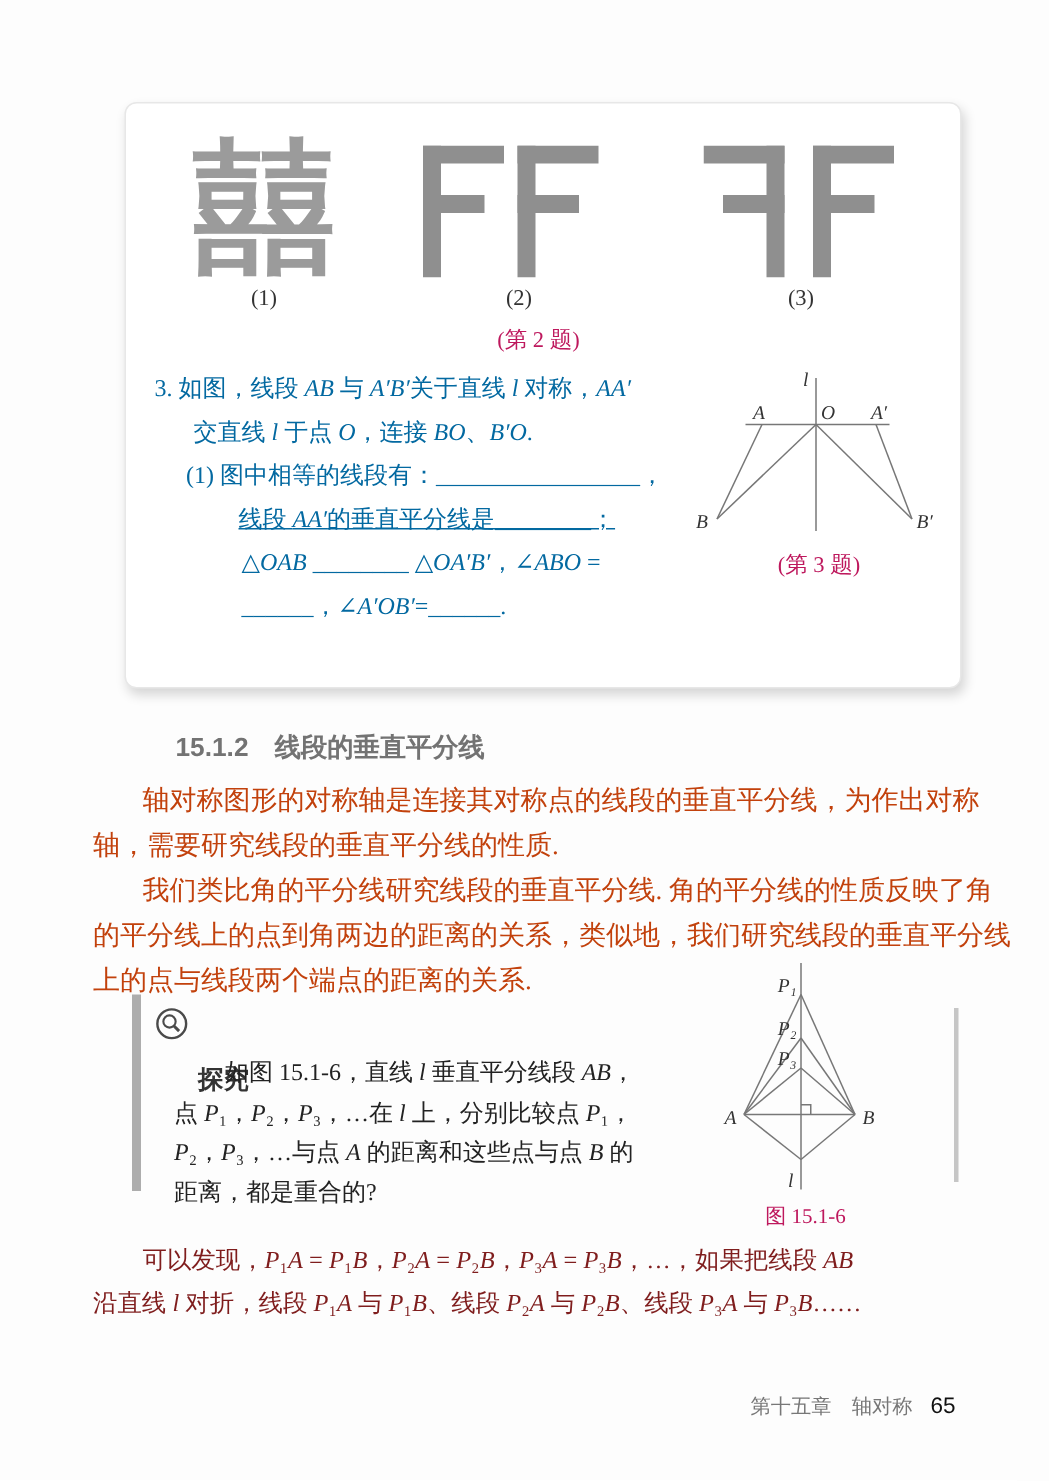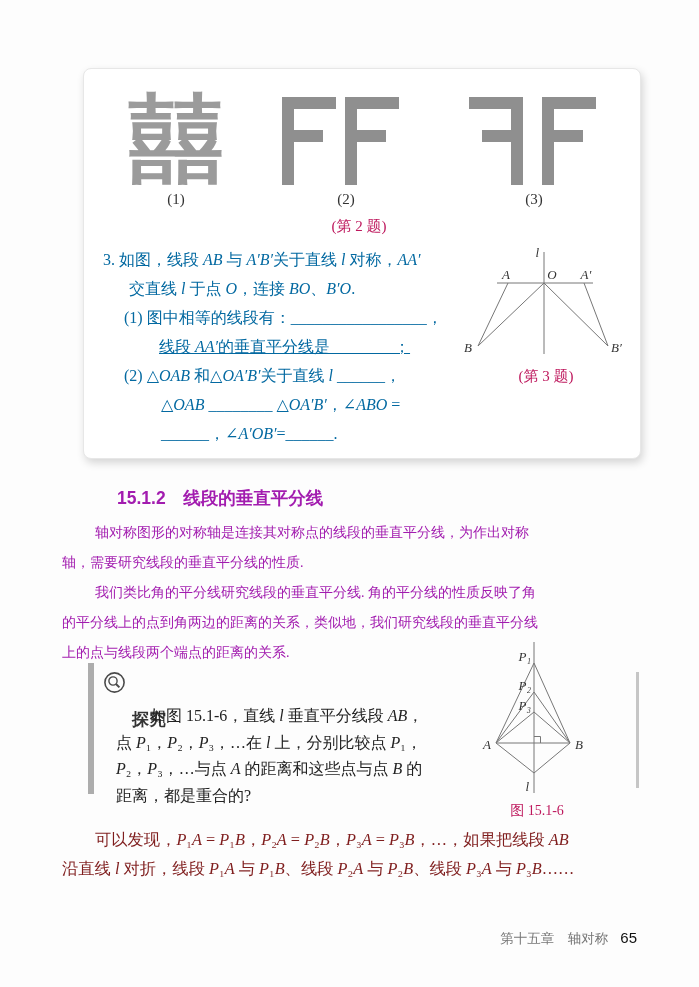--- a/index.html
+++ b/index.html
@@ -11,22 +11,22 @@
         border:1px solid #e7e7e7;border-radius:8px;
         box-shadow:2px 4px 8px rgba(0,0,0,0.16);}
   .bigchar{font-family:"Liberation Sans","DejaVu Sans",sans-serif;font-weight:bold;
            color:#9b9b9b;font-size:96px;line-height:96px;text-align:center;}
   .figlabel{font-size:15px;text-align:center;color:#333;}
   .figcaption{font-size:15px;text-align:center;color:#be185d;}
   .q3{font-size:16px;line-height:29px;color:#0369a1;}
   .lines > div{white-space:nowrap;}
   
   .heading{font-family:"Liberation Sans","DejaVu Sans",sans-serif;font-weight:bold;
-           font-size:17.5px;color:#a21caf;white-space:nowrap;}
-  .para{font-size:14px;line-height:30px;color:#a21caf;}
+           font-size:17.5px;color:#737373;white-space:nowrap;}
+  .para{font-size:18px;line-height:30px;color:#c2410c;}
   .explore-text{font-size:16px;line-height:26.5px;color:#222;}
   .concl{font-size:16.3px;line-height:28.5px;color:#7f1d1d;}
   .explore-title{font-family:"Liberation Sans","DejaVu Sans",sans-serif;font-weight:bold;
                  font-size:17px;color:#333;}
   .vbar-left{width:6px;background:#adadad;}
   .vbar-right{width:3px;background:#c6c6c6;}
   .footer{font-family:"Liberation Sans","DejaVu Sans",sans-serif;font-size:13.5px;color:#777;
           white-space:nowrap;}
   .footer .pagenum{font-size:15px;color:#111;margin-left:12px;}
   i{font-style:italic;font-family:"Liberation Serif","DejaVu Serif",serif;}
@@ -67,21 +67,20 @@
     <div class="abs figlabel" style="left:232px;top:122px;width:60px;">(2)</div>
     <div class="abs figlabel" style="left:420px;top:122px;width:60px;">(3)</div>
 
     <div class="abs figcaption" style="left:205px;top:148px;width:140px;">(第 2 题)</div>
 
     <div class="abs q3 lines" style="left:19px;top:176px;width:360px;">
         <div>3. 如图，线段 <i>AB</i> 与 <i>A′B′</i>关于直线 <i>l</i> 对称，<i>AA′</i></div>
         <div style="margin-left: 26px;">交直线 <i>l</i> 于点 <i>O</i>，连接 <i>BO</i>、<i>B′O</i>.</div>
         <div style="margin-left: 21px;">(1) 图中相等的线段有：_________________，</div>
         <div style="margin-left: 56px; text-decoration: underline;">线段 <i>AA′</i>的垂直平分线是________；</div>
-        <div style="margin-left: 21px;">(2) △<i>OAB</i> 和△<i>OA′B′</i>关于直线 <i>l</i> ______，</div>
         <div style="margin-left: 58px;">△<i>OAB</i> ________ △<i>OA′B′</i>，∠<i>ABO</i> =</div>
         <div style="margin-left: 58px;">______，∠<i>A′OB′</i>=______.</div>
       </div>
 
     <svg class="abs" style="left:372px;top:172px;" width="185" height="126">
       <g stroke="#777" stroke-width="1" fill="none">
         <line x1="88" y1="11" x2="88" y2="113"></line>
         <line x1="41" y1="42" x2="137" y2="42"></line>
         <line x1="52" y1="42" x2="22" y2="105"></line>
         <line x1="128" y1="42" x2="152" y2="105"></line>

